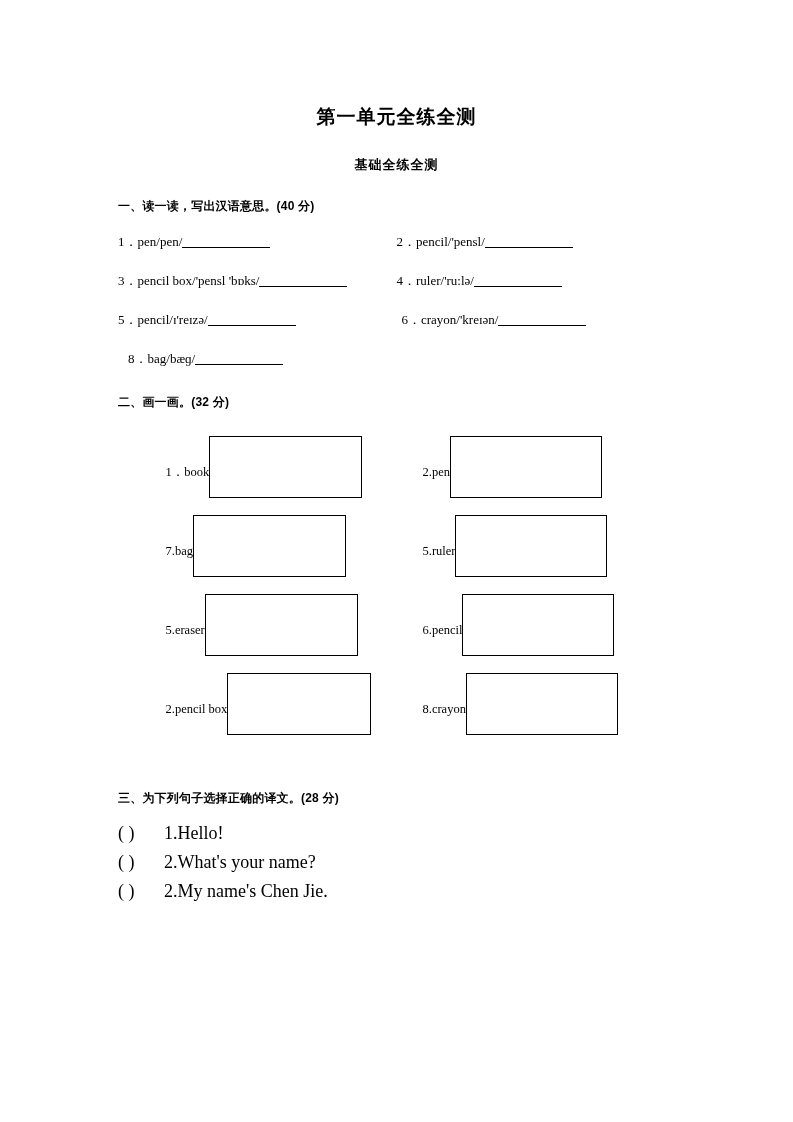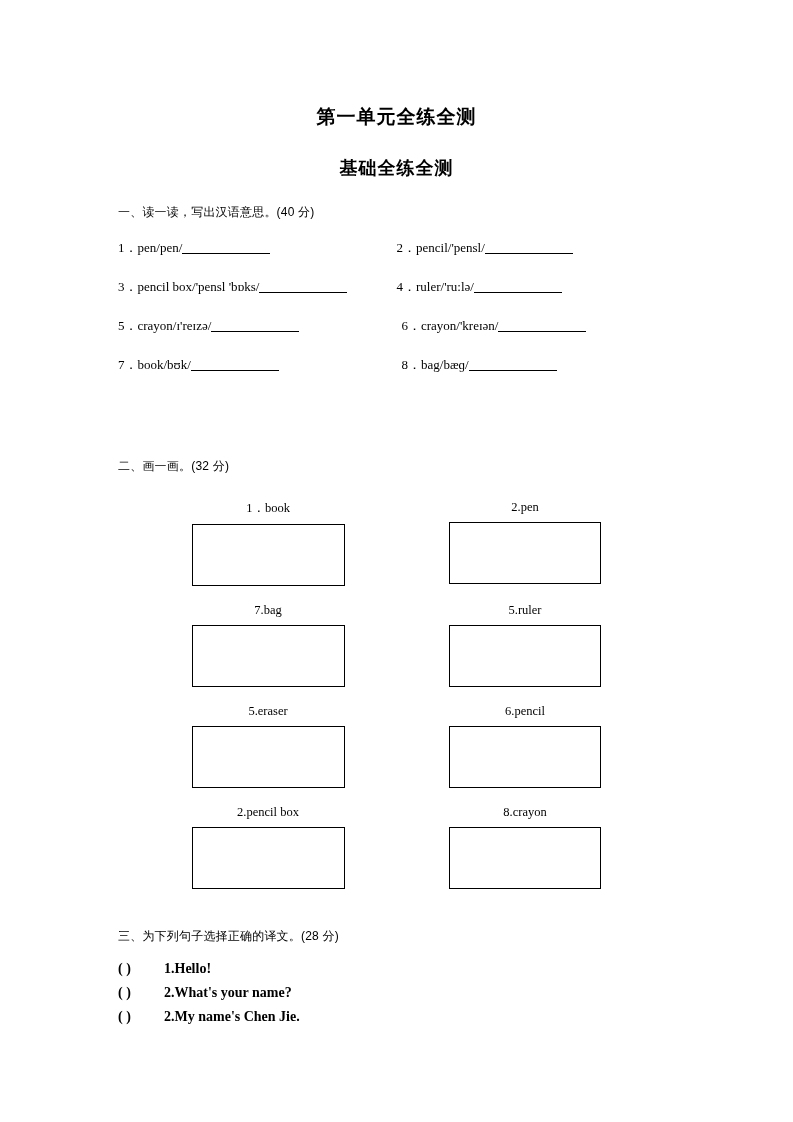--- a/index.html
+++ b/index.html
@@ -28,28 +28,28 @@
     font-weight: bold;
     font-size: 19px;
     letter-spacing: 1px;
     margin-top: 104px;
     margin-bottom: 1px;
   }
   .subtitle {
     text-align: center;
     font-family: "Liberation Sans", sans-serif;
     font-weight: bold;
-    font-size: 18px;
+    font-size: 13px;
     letter-spacing: 1px;
     margin-top: 26px;
   }
   .section-head {
     font-family: "Liberation Sans", sans-serif;
     font-size: 12px;
-    font-weight: normal;
+    font-weight: bold;
     margin-top: 24px;
     letter-spacing: 0.2px;
   }
   .word-grid {
     margin-top: 18px;
   }
   .word-row {
     display: flex;
     margin-bottom: 21px;
     font-size: 13px;
@@ -61,36 +61,36 @@
   .word-cell.indent {
     padding-left: 10px;
   }
   .blank {
     display: inline-block;
     border-bottom: 1px solid #000;
     width: 88px;
     vertical-align: -2px;
   }
   .section2-head {
-    margin-top: 84px;
+    margin-top: 26px;
   }
   .draw-area {
     margin-top: 25px;
     display: flex;
     flex-direction: column;
     align-items: center;
   }
   .draw-row {
     display: flex;
     justify-content: center;
     gap: 52px;
   }
   .draw-item {
     display: flex;
-    flex-direction: column;
+    flex-direction: row;
     align-items: center;
     width: 205px;
   }
   .draw-label {
     font-size: 12.5px;
     margin-bottom: 7px;
     text-align: center;
     white-space: nowrap;
   }
   .draw-box {
@@ -98,30 +98,29 @@
     height: 62px;
     border: 1px solid #000;
     background: #fff;
     box-sizing: border-box;
     margin-bottom: 17px;
   }
   .draw-item.right .draw-box {
     width: 152px;
   }
   .section3-head {
-    margin-top: 22px;
+    margin-top: 38px;
   }
   .sent-list {
     margin-top: 16px;
   }
   .sent-row {
-    font-size: 14px;
+    font-size: 18px;
     margin-bottom: 8px;
     white-space: nowrap;
-    font-weight: bold;
   }
   .paren {
     display: inline-block;
     width: 46px;
     letter-spacing: 0;
   }
 </style>
 </head>
 <body>
 
@@ -144,30 +143,27 @@
     <div class="word-row">
       <div class="word-cell">
         <span>3．</span><span>pencil box/'pensl 'bɒks/</span><span class="blank"></span>
       </div>
       <div class="word-cell">
         <span>4．</span><span>ruler/'ru:lə/</span><span class="blank"></span>
       </div>
     </div>
     <div class="word-row">
       <div class="word-cell">
-        <span>5．</span><span>crayon/ɪ'reɪzə/</span><span class="blank"></span>
+        <span>5．</span><span>pencil/ɪ'reɪzə/</span><span class="blank"></span>
       </div>
       <div class="word-cell indent">
         <span>6．</span><span>crayon/'kreɪən/</span><span class="blank"></span>
       </div>
     </div>
     <div class="word-row">
-      <div class="word-cell">
-        <span>7．</span><span>book/bʊk/</span><span class="blank"></span>
-      </div>
       <div class="word-cell indent">
         <span>8．</span><span>bag/bæɡ/</span><span class="blank"></span>
       </div>
     </div>
   </div>
 
   <div class="section-head section2-head">二、画一画。(32 分)</div>
 
   <div class="draw-area">
     <div class="draw-row">

